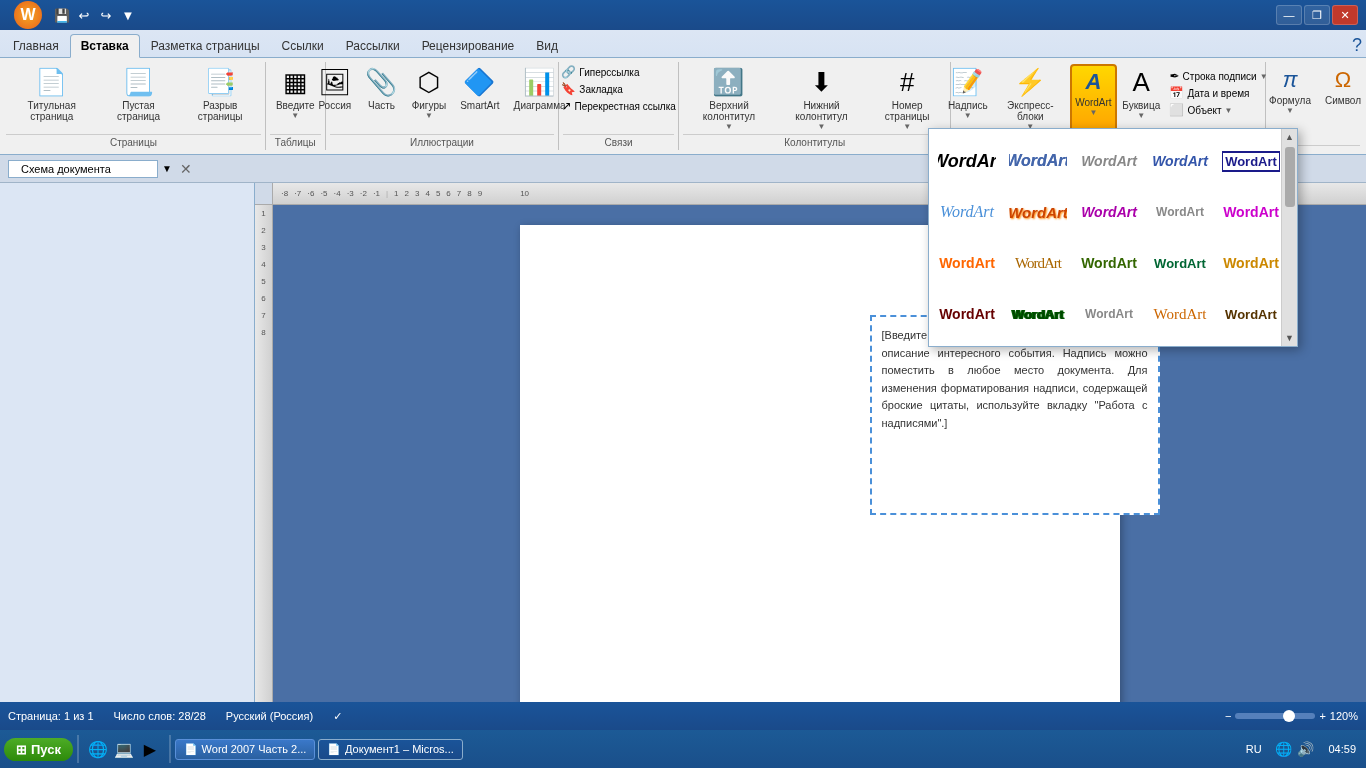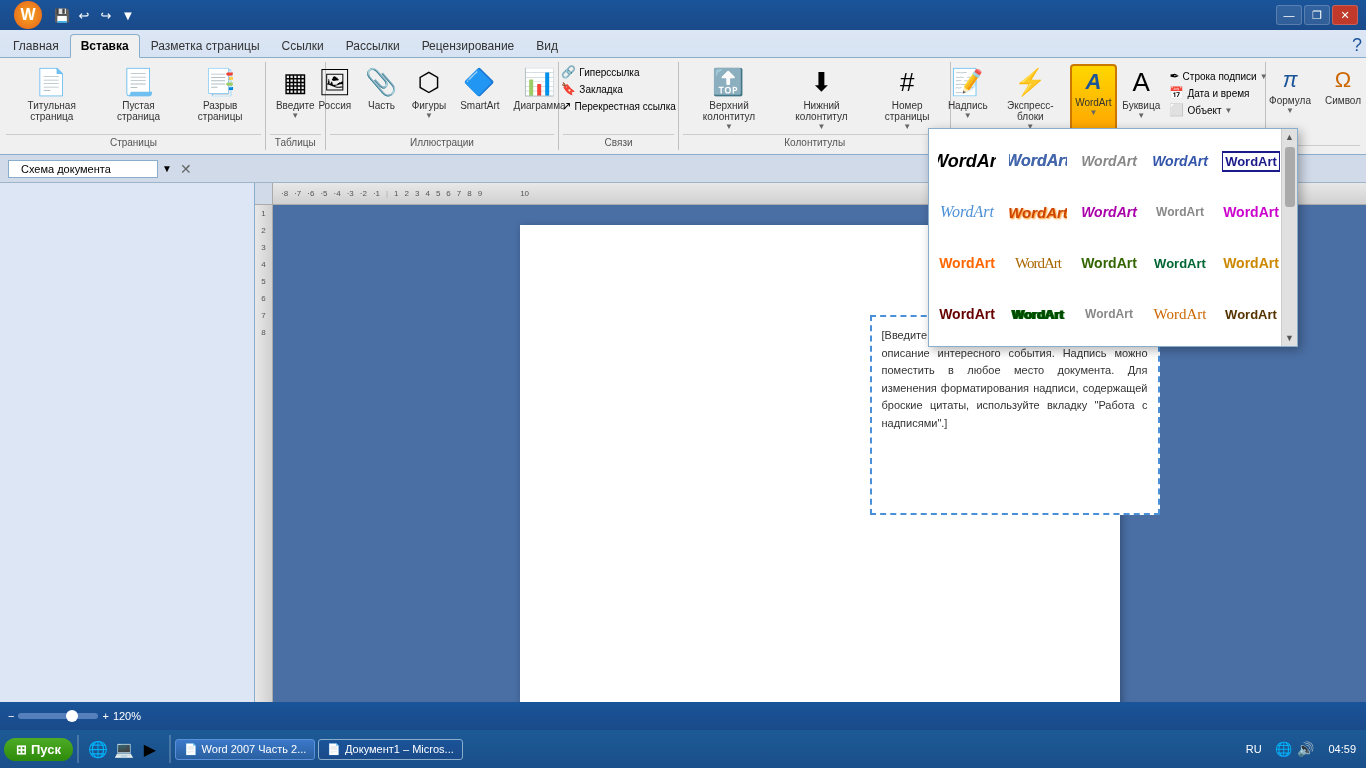--- a/index.html
+++ b/index.html
@@ -649,20 +649,26 @@
   </div>
 
   <div style="position:absolute; right:0; top:0; width:16px; height:100%; background:#e0e0e0; display:flex; flex-direction:column; align-items:center; border-left:1px solid #ccc;">
     <span style="font-size:9px; cursor:pointer; padding:3px 0; color:#555;">▲</span>
     <div style="width:10px; height:60px; background:#aaa; border-radius:3px; margin:2px;"></div>
     <span style="font-size:9px; cursor:pointer; padding:3px 0; color:#555; margin-top:auto;">▼</span>
   </div>
 </div>
 
 <div class="status-bar" style="position:absolute; bottom:38px; left:0; right:0;">
+  <div class="status-left">
+    <span>Страница: 1 из 1</span>
+    <span>Число слов: 28/28</span>
+    <span>Русский (Россия)</span>
+    <span>✓</span>
+  </div>
   <div class="status-right">
     <div class="zoom-controls">
       <span style="cursor:pointer;">−</span>
       <div class="zoom-slider">
         <div class="zoom-thumb"></div>
       </div>
       <span style="cursor:pointer;">+</span>
       <span>120%</span>
     </div>
   </div>

